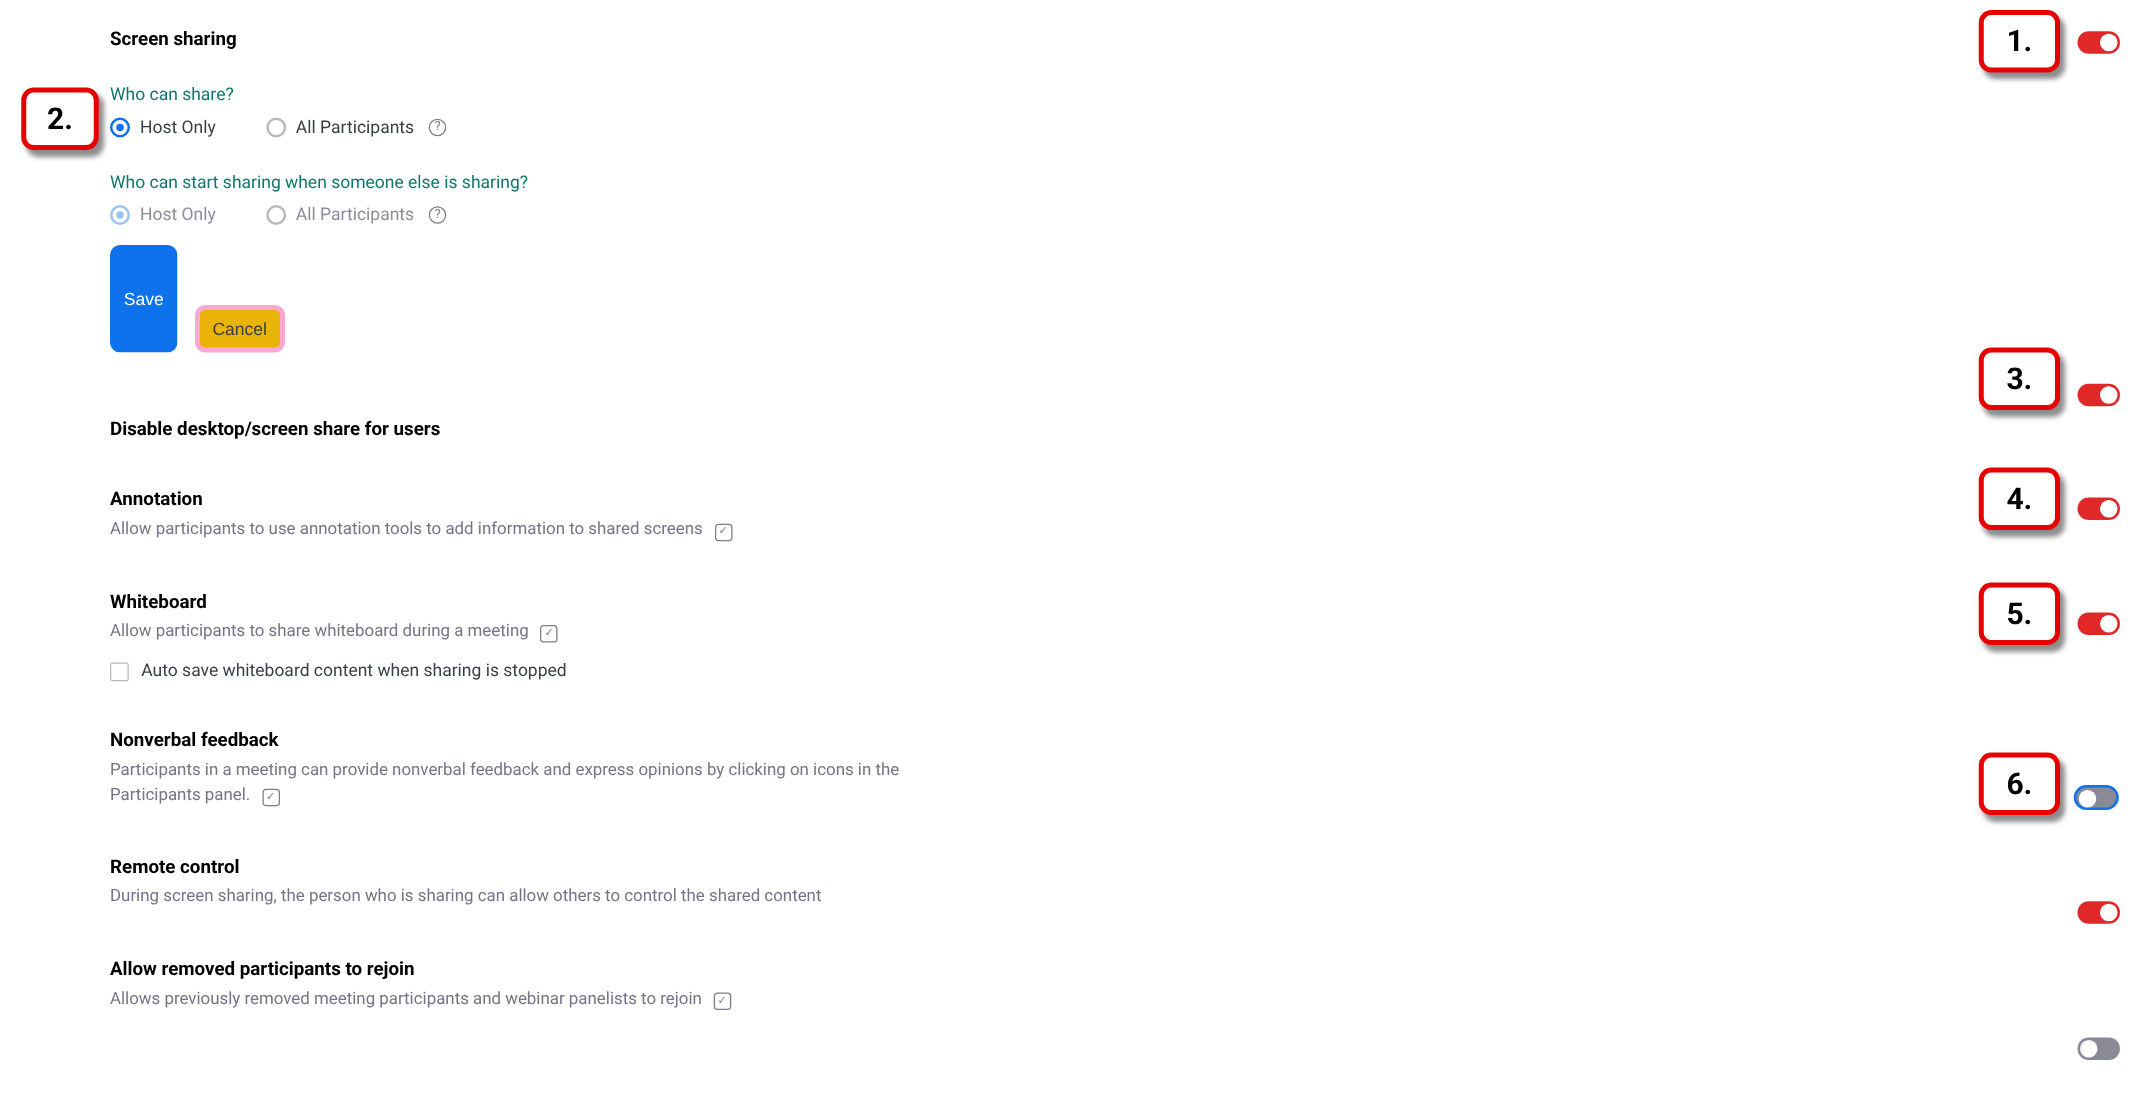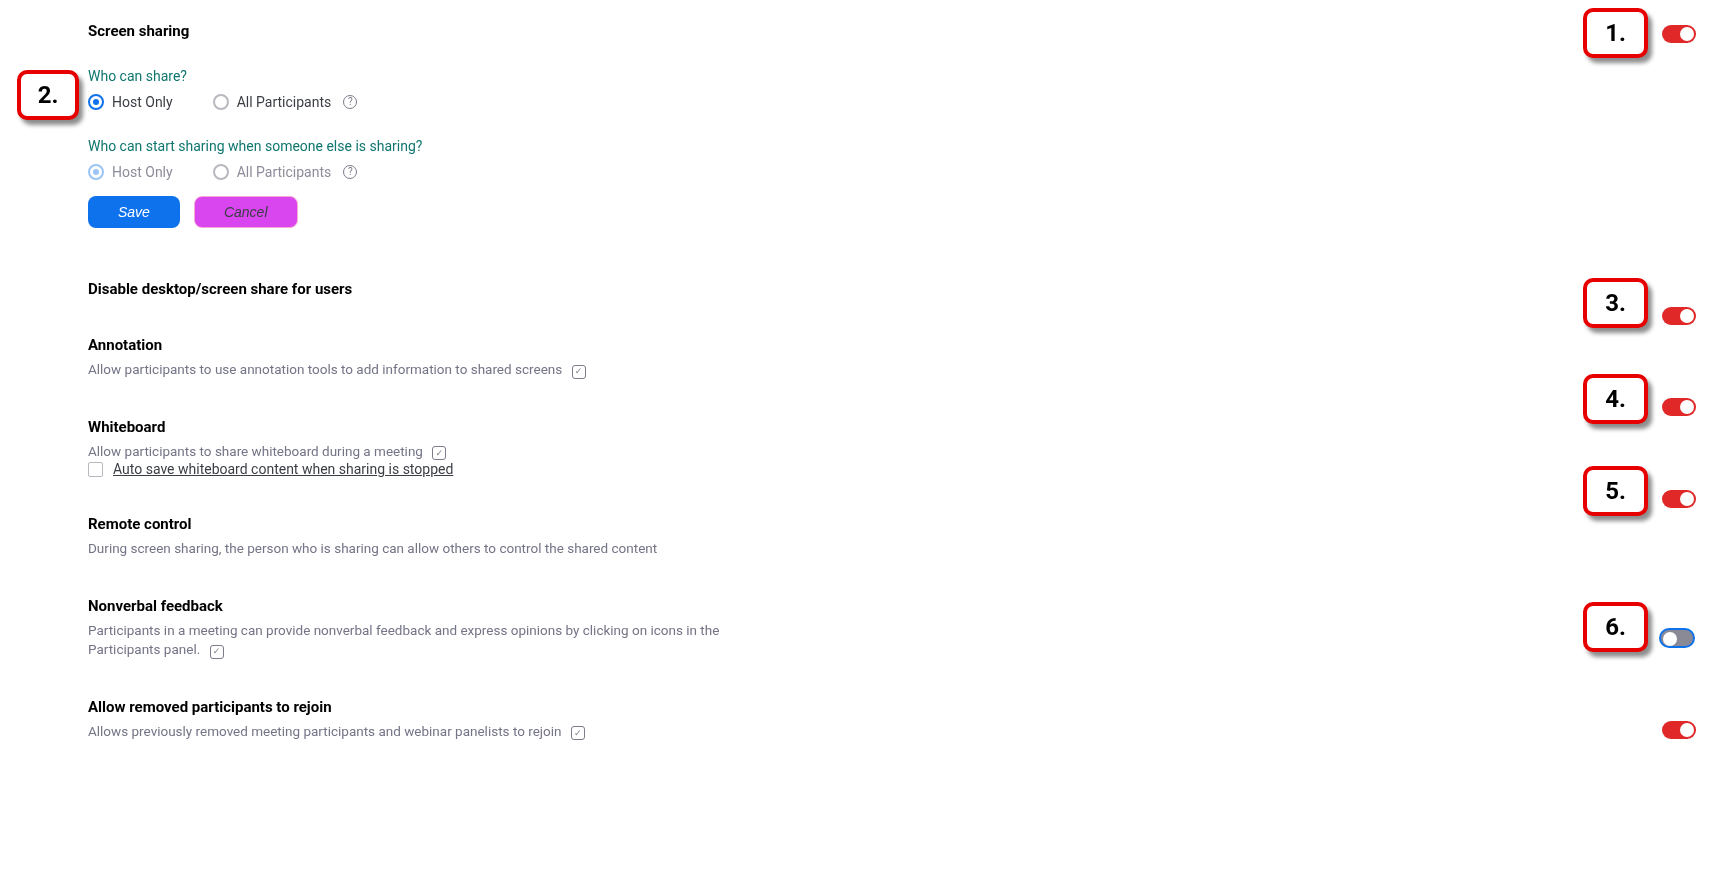--- a/index.html
+++ b/index.html
@@ -107,43 +107,43 @@
     line-height: 1;
     margin-left: 6px;
     cursor: pointer;
   }
   .btn-row {
     margin-top: 16px;
     display: flex;
     gap: 14px;
   }
   .btn {
-    padding: 7px 29px;
+    padding: 7px 10px;
     border-radius: 8px;
     font-size: 14px;
     cursor: pointer;
     border: 1px solid transparent;
-    font-style: italic;
   }
   .btn-primary {
     background: #0e72ed;
     color: #fff;
   }
   .btn-secondary {
-    background: #d946ef;
-    border: 1px solid #f9a8d4;
+    background: #eab308;
+    border: 4px solid #f9a8d4;
     color: #3a3e44;
+    margin-top: 48px;
   }
   .checkbox-row {
     display: flex;
     align-items: center;
     gap: 10px;
+    margin-top: 14px;
     color: #3a3e44;
     font-size: 14px;
-    text-decoration: underline;
   }
   .checkbox-box {
     width: 15px; height: 15px;
     border: 1px solid #b8b9bf;
     border-radius: 2px;
     display: inline-block;
   }
 
   
   .toggle {
@@ -242,30 +242,30 @@
         <span>Allow participants to share whiteboard during a meeting</span>
         <span class="reset-icon">✓</span>
       </div>
       <label class="checkbox-row">
         <span class="checkbox-box"></span>
         <span>Auto save whiteboard content when sharing is stopped</span>
       </label>
     </div>
 
     <div class="setting-block">
-      <div class="setting-title">Remote control</div>
-      <div class="setting-desc">During screen sharing, the person who is sharing can allow others to control the shared content</div>
-    </div>
-
-    <div class="setting-block">
       <div class="setting-title">Nonverbal feedback</div>
       <div class="setting-desc">
         <span>Participants in a meeting can provide nonverbal feedback and express opinions by clicking on icons in the Participants panel.</span>
         <span class="reset-icon">✓</span>
       </div>
+    </div>
+
+    <div class="setting-block">
+      <div class="setting-title">Remote control</div>
+      <div class="setting-desc">During screen sharing, the person who is sharing can allow others to control the shared content</div>
     </div>
 
     <div class="setting-block">
       <div class="setting-title">Allow removed participants to rejoin</div>
       <div class="setting-desc">
         <span>Allows previously removed meeting participants and webinar panelists to rejoin</span>
         <span class="reset-icon">✓</span>
       </div>
     </div>
 

